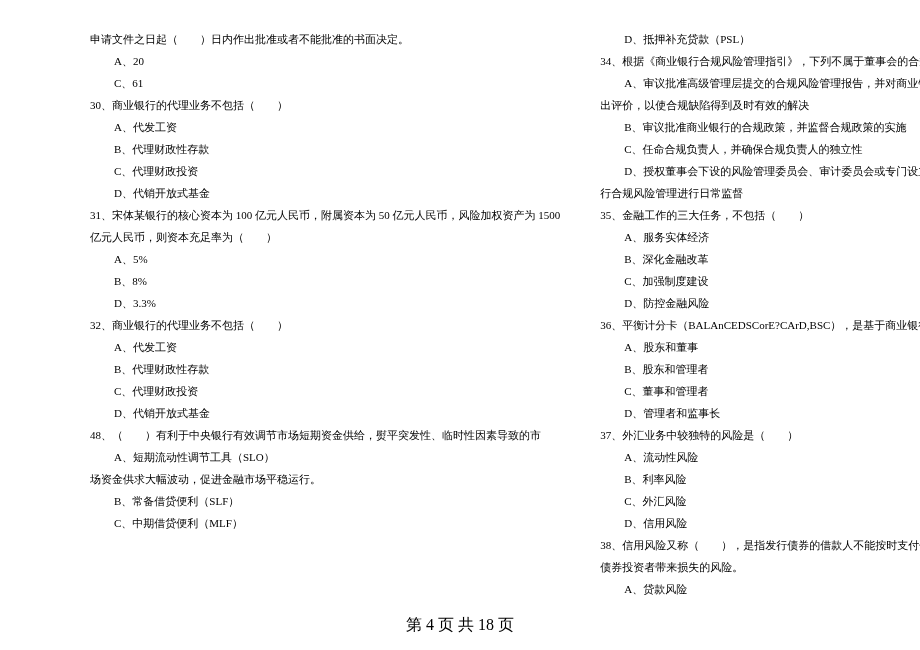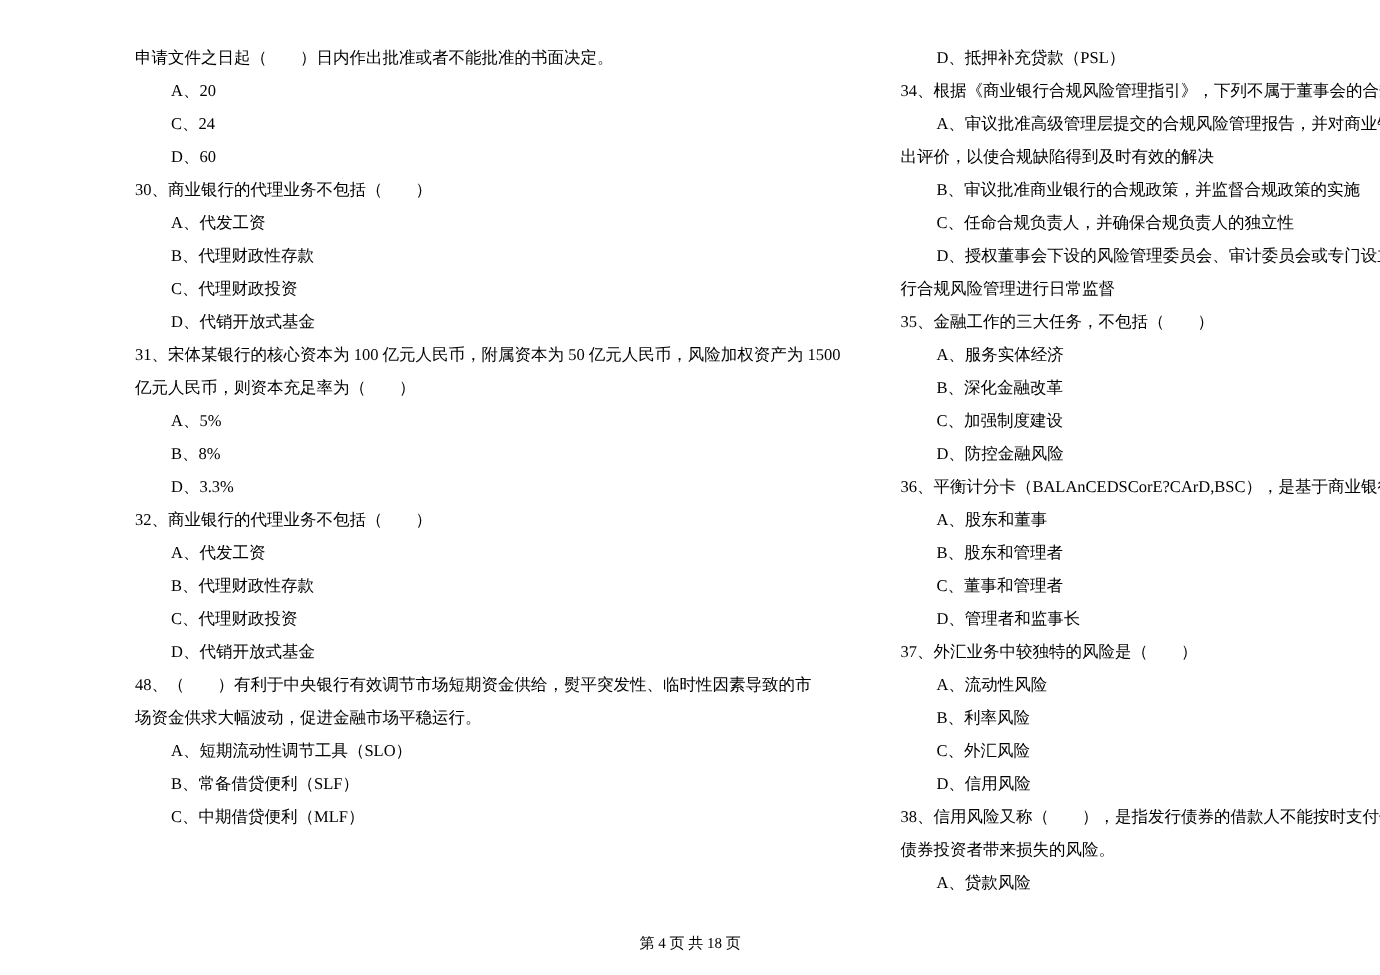--- a/index.html
+++ b/index.html
@@ -33,50 +33,49 @@
     }
     .indent-1 {
       padding-left: 24px;
     }
     .footer {
       position: absolute;
       bottom: 14px;
       left: 0;
       right: 0;
       text-align: center;
-      font-size: 10px;
+      font-size: 16px;
     }
   </style>
 </head>
 <body>
 
 <div class="page-content">
   <div class="column" id="left-col">
       <div class="line">申请文件之日起（　　）日内作出批准或者不能批准的书面决定。</div>
       <div class="line indent-1">A、20</div>
-      <div class="line indent-1">C、24</div>
-      <div class="line indent-1">D、60</div>
+      <div class="line indent-1">C、61</div>
       <div class="line">30、商业银行的代理业务不包括（　　）</div>
       <div class="line indent-1">A、代发工资</div>
       <div class="line indent-1">B、代理财政性存款</div>
       <div class="line indent-1">C、代理财政投资</div>
       <div class="line indent-1">D、代销开放式基金</div>
       <div class="line">31、宋体某银行的核心资本为 100 亿元人民币，附属资本为 50 亿元人民币，风险加权资产为 1500</div>
       <div class="line">亿元人民币，则资本充足率为（　　）</div>
       <div class="line indent-1">A、5%</div>
       <div class="line indent-1">B、8%</div>
       <div class="line indent-1">D、3.3%</div>
       <div class="line">32、商业银行的代理业务不包括（　　）</div>
       <div class="line indent-1">A、代发工资</div>
       <div class="line indent-1">B、代理财政性存款</div>
       <div class="line indent-1">C、代理财政投资</div>
       <div class="line indent-1">D、代销开放式基金</div>
       <div class="line">48、（　　）有利于中央银行有效调节市场短期资金供给，熨平突发性、临时性因素导致的市</div>
+      <div class="line indent-1">A、短期流动性调节工具（SLO）</div>
       <div class="line">场资金供求大幅波动，促进金融市场平稳运行。</div>
-      <div class="line indent-1">A、短期流动性调节工具（SLO）</div>
       <div class="line indent-1">B、常备借贷便利（SLF）</div>
       <div class="line indent-1">C、中期借贷便利（MLF）</div>
     </div>
   <div class="column" id="right-col">
       <div class="line indent-1">D、抵押补充贷款（PSL）</div>
       <div class="line">34、根据《商业银行合规风险管理指引》，下列不属于董事会的合规管理职责的是（　　）</div>
       <div class="line indent-1">A、审议批准高级管理层提交的合规风险管理报告，并对商业银行管理合规风险的有效性作</div>
       <div class="line">出评价，以使合规缺陷得到及时有效的解决</div>
       <div class="line indent-1">B、审议批准商业银行的合规政策，并监督合规政策的实施</div>
       <div class="line indent-1">C、任命合规负责人，并确保合规负责人的独立性</div>

